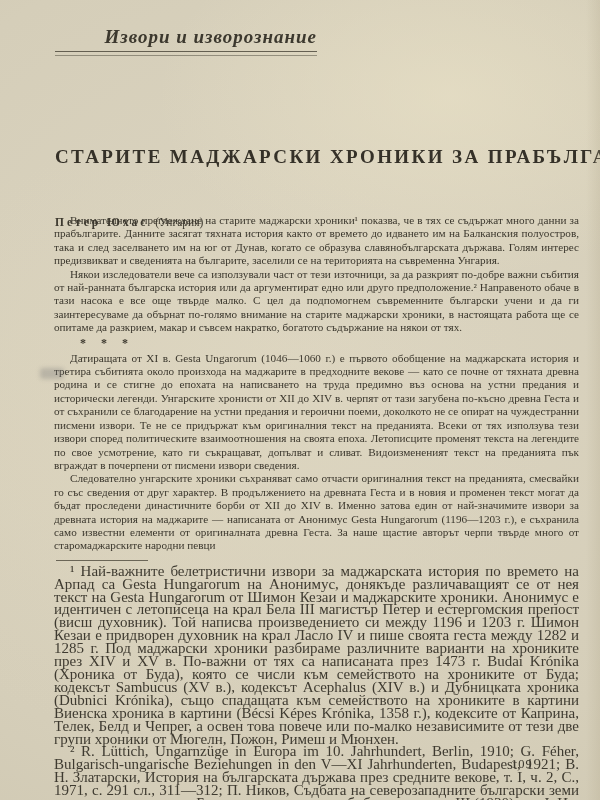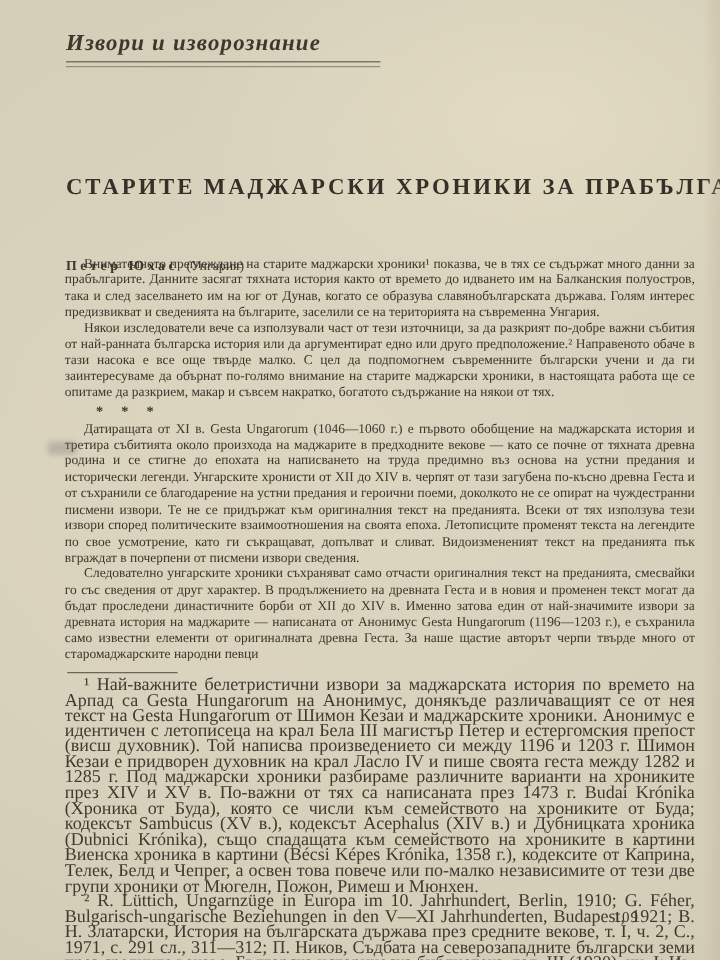--- a/index.html
+++ b/index.html
@@ -12,20 +12,21 @@
     background:
       radial-gradient(ellipse 420px 260px at 75% 12%, rgba(236,228,200,.55), rgba(0,0,0,0) 70%),
       radial-gradient(ellipse 500px 400px at 30% 55%, rgba(222,214,190,.5), rgba(0,0,0,0) 75%),
       radial-gradient(ellipse 700px 600px at 50% 45%, #dcd5c1, #d5ceb9 70%, #cfc8b2 100%);
     color:#3a362c;
   }
   .running-head{
     position:absolute;left:55px;top:26px;
     font-style:italic;font-weight:bold;font-size:19px;letter-spacing:1px;
     color:#3c382e;
+    text-align:right;
   }
   .running-head .rule{
     margin-top:3px;width:262px;height:3px;
     border-top:1px solid rgba(62,58,46,.75);
     border-bottom:1px solid rgba(62,58,46,.45);
   }
   .article-title{
     position:absolute;left:55px;top:146px;margin:0;
     font-size:19px;font-weight:bold;letter-spacing:2.4px;
     color:#353128;white-space:nowrap;

